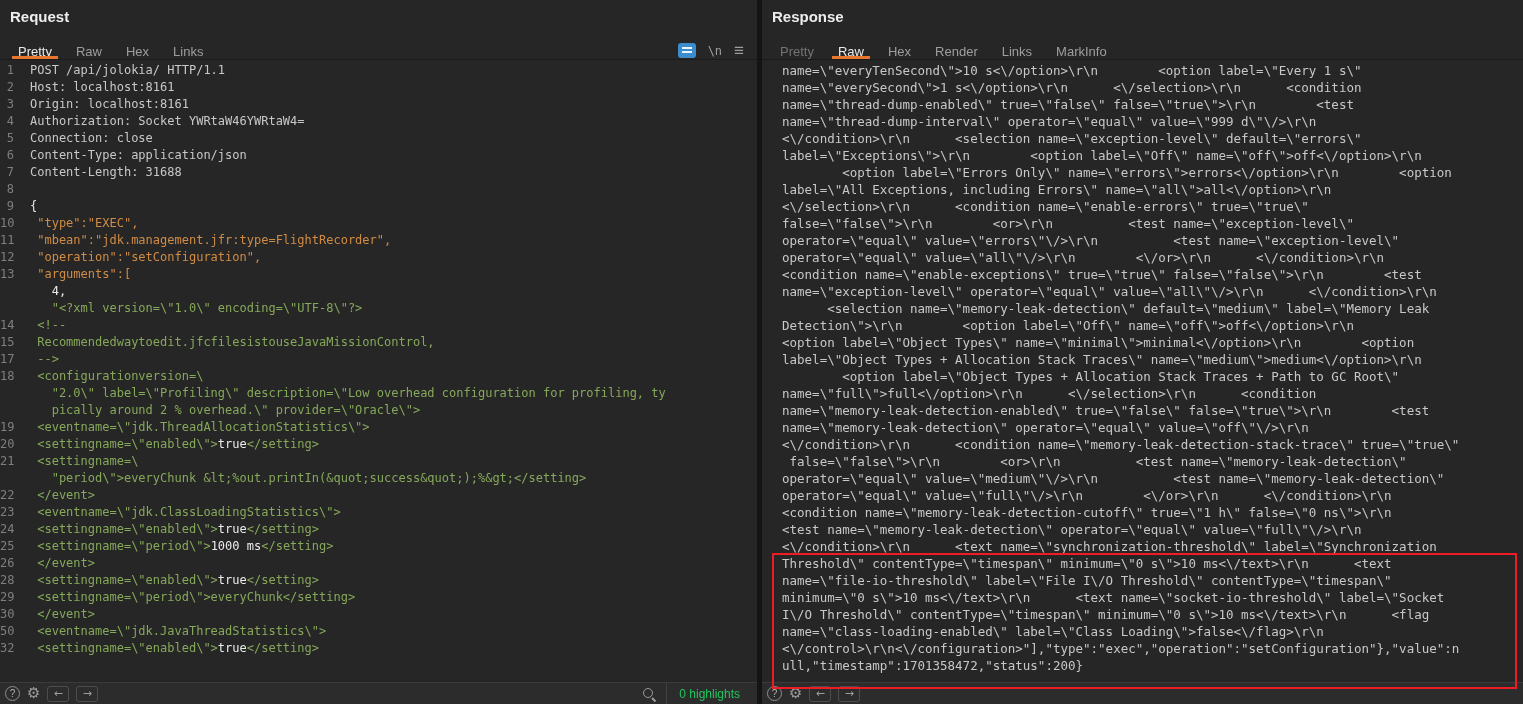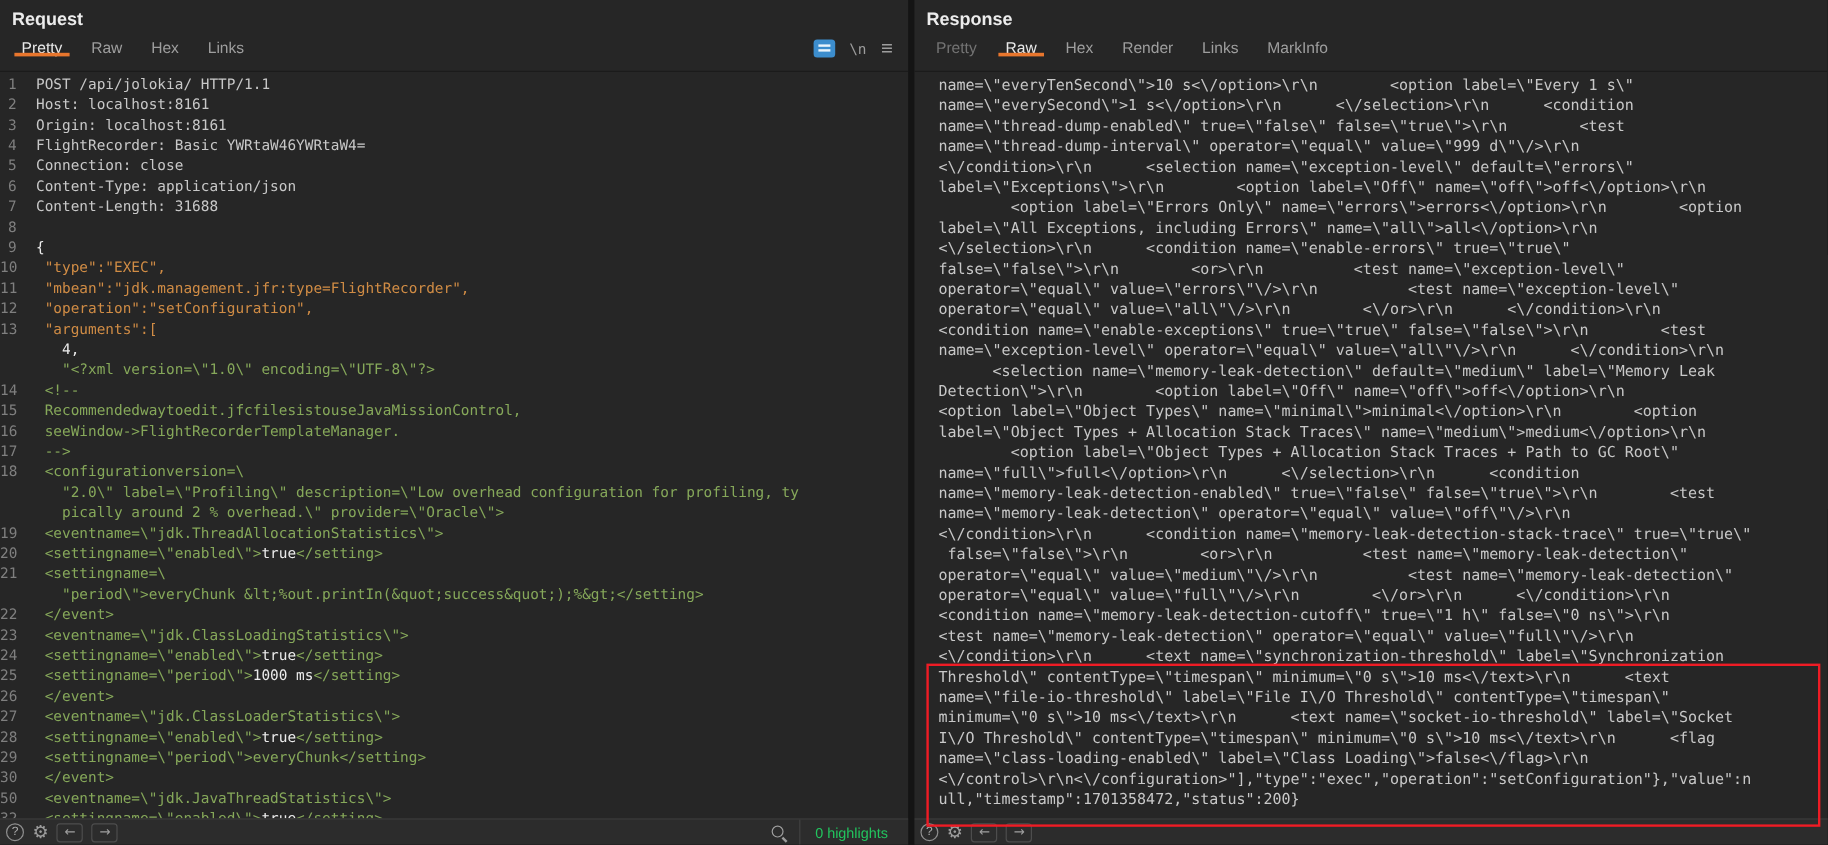--- a/index.html
+++ b/index.html
@@ -16,21 +16,21 @@
 
   .layout-icons { display:flex; gap:15px; align-self:flex-start; margin-top:3px; padding-right:4px; }
   .layout-icon { width:15px; height:15px; border-radius:2px; display:inline-block; position:relative; cursor:pointer; }
   .layout-cols { background:var(--icon-blue,#3c8dcd); }
   .layout-cols::before { content:""; position:absolute; left:4px; top:3px; width:2px; height:9px; background:#dcecf9; box-shadow:5px 0 0 #dcecf9; }
   .layout-rows { background:#6f6f6f; }
   .layout-rows::before { content:""; position:absolute; left:3px; top:4px; width:9px; height:2px; background:#d5d5d5; box-shadow:0 5px 0 #d5d5d5; }
   .layout-tabs { background:#6f6f6f; }
   .layout-tabs::before { content:""; position:absolute; left:4px; top:4px; width:7px; height:7px; background:#d5d5d5; }
 
-  .tabbar { height:28px; display:flex; align-items:flex-start; padding:0 6px; border-bottom:1px solid #1b1b1b; flex:0 0 auto; }
+  .tabbar { height:28px; display:flex; align-items:flex-end; padding:0 6px; border-bottom:1px solid #1b1b1b; flex:0 0 auto; }
   .tab { padding:0 12px; display:flex; align-items:center; color:#9e9e9e; font-size:13px; position:relative; cursor:pointer; white-space:nowrap; }
   .tab.active { color:#e9e9e9; }
   .tab.dim { color:#737373; }
   .tab.active::after { content:""; position:absolute; left:6px; right:6px; bottom:0; height:3px; background:var(--accent-orange,#e8762d); }
   .tabbar-spacer { flex:1; }
   .tabbar-icons { display:flex; align-items:center; gap:12px; padding-right:7px; }
 
   .format-icon { width:18px; height:15px; background:var(--icon-blue,#3c8dcd); border-radius:3px; position:relative; display:inline-block; cursor:pointer; }
   .format-icon::before { content:""; position:absolute; left:4px; right:4px; top:4px; height:2px; background:#eaf4fc; box-shadow:0 4px 0 #eaf4fc; }
   .nl-btn { color:#9d9d9d; font-size:12px; font-family:"DejaVu Sans Mono", monospace; cursor:pointer; }
@@ -85,49 +85,47 @@
     <span class="tabbar-icons">
       <span class="format-icon"></span>
       <span class="nl-btn">\n</span>
       <span class="hamburger">≡</span>
     </span>
   </div>
   <div class="editor" id="req-code">
       <div class="code-line"><span class="gutter">1</span><span class="tok-plain">POST /api/jolokia/ HTTP/1.1</span></div>
       <div class="code-line"><span class="gutter">2</span><span class="tok-plain">Host: localhost:8161</span></div>
       <div class="code-line"><span class="gutter">3</span><span class="tok-plain">Origin: localhost:8161</span></div>
-      <div class="code-line"><span class="gutter">4</span><span class="tok-plain">FlightRecorder: Basic YWRtaW46YWRtaW4=</span></div>
+      <div class="code-line"><span class="gutter">4</span><span class="tok-plain">Authorization: Socket YWRtaW46YWRtaW4=</span></div>
       <div class="code-line"><span class="gutter">5</span><span class="tok-plain">Connection: close</span></div>
       <div class="code-line"><span class="gutter">6</span><span class="tok-plain">Content-Type: application/json</span></div>
       <div class="code-line"><span class="gutter">7</span><span class="tok-plain">Content-Length: 31688</span></div>
       <div class="code-line"><span class="gutter">8</span></div>
       <div class="code-line"><span class="gutter">9</span><span class="tok-white">{</span></div>
       <div class="code-line"><span class="gutter">10</span><span class="tok-orange"> "type":"EXEC",</span></div>
       <div class="code-line"><span class="gutter">11</span><span class="tok-orange"> "mbean":"jdk.management.jfr:type=FlightRecorder",</span></div>
       <div class="code-line"><span class="gutter">12</span><span class="tok-orange"> "operation":"setConfiguration",</span></div>
       <div class="code-line"><span class="gutter">13</span><span class="tok-orange"> "arguments":[</span></div>
       <div class="code-line"><span class="gutter"></span><span class="tok-white">   4,</span></div>
       <div class="code-line"><span class="gutter"></span><span class="tok-green">   "&lt;?xml version=\"1.0\" encoding=\"UTF-8\"?&gt;</span></div>
       <div class="code-line"><span class="gutter">14</span><span class="tok-green"> &lt;!--</span></div>
       <div class="code-line"><span class="gutter">15</span><span class="tok-green"> Recommendedwaytoedit.jfcfilesistouseJavaMissionControl,</span></div>
-      <div class="code-line"><span class="gutter">16</span><span class="tok-green"> seeWindow-&gt;FlightRecorderTemplateManager.</span></div>
       <div class="code-line"><span class="gutter">17</span><span class="tok-green"> --&gt;</span></div>
       <div class="code-line"><span class="gutter">18</span><span class="tok-green"> &lt;configurationversion=\</span></div>
       <div class="code-line"><span class="gutter"></span><span class="tok-green">   "2.0\" label=\"Profiling\" description=\"Low overhead configuration for profiling, ty</span></div>
       <div class="code-line"><span class="gutter"></span><span class="tok-green">   pically around 2 % overhead.\" provider=\"Oracle\"&gt;</span></div>
       <div class="code-line"><span class="gutter">19</span><span class="tok-green"> &lt;eventname=\"jdk.ThreadAllocationStatistics\"&gt;</span></div>
       <div class="code-line"><span class="gutter">20</span><span class="tok-green"> &lt;settingname=\"enabled\"&gt;</span><span class="tok-white">true</span><span class="tok-green">&lt;/setting&gt;</span></div>
       <div class="code-line"><span class="gutter">21</span><span class="tok-green"> &lt;settingname=\</span></div>
       <div class="code-line"><span class="gutter"></span><span class="tok-green">   "period\"&gt;everyChunk &amp;lt;%out.printIn(&amp;quot;success&amp;quot;);%&amp;gt;&lt;/setting&gt;</span></div>
       <div class="code-line"><span class="gutter">22</span><span class="tok-green"> &lt;/event&gt;</span></div>
       <div class="code-line"><span class="gutter">23</span><span class="tok-green"> &lt;eventname=\"jdk.ClassLoadingStatistics\"&gt;</span></div>
       <div class="code-line"><span class="gutter">24</span><span class="tok-green"> &lt;settingname=\"enabled\"&gt;</span><span class="tok-white">true</span><span class="tok-green">&lt;/setting&gt;</span></div>
       <div class="code-line"><span class="gutter">25</span><span class="tok-green"> &lt;settingname=\"period\"&gt;</span><span class="tok-white">1000 ms</span><span class="tok-green">&lt;/setting&gt;</span></div>
       <div class="code-line"><span class="gutter">26</span><span class="tok-green"> &lt;/event&gt;</span></div>
-      <div class="code-line"><span class="gutter">27</span><span class="tok-green"> &lt;eventname=\"jdk.ClassLoaderStatistics\"&gt;</span></div>
       <div class="code-line"><span class="gutter">28</span><span class="tok-green"> &lt;settingname=\"enabled\"&gt;</span><span class="tok-white">true</span><span class="tok-green">&lt;/setting&gt;</span></div>
       <div class="code-line"><span class="gutter">29</span><span class="tok-green"> &lt;settingname=\"period\"&gt;everyChunk&lt;/setting&gt;</span></div>
       <div class="code-line"><span class="gutter">30</span><span class="tok-green"> &lt;/event&gt;</span></div>
       <div class="code-line"><span class="gutter">50</span><span class="tok-green"> &lt;eventname=\"jdk.JavaThreadStatistics\"&gt;</span></div>
       <div class="code-line"><span class="gutter">32</span><span class="tok-green"> &lt;settingname=\"enabled\"&gt;</span><span class="tok-white">true</span><span class="tok-green">&lt;/setting&gt;</span></div>
     </div>
   <div class="footer">
     <span class="help-icon">?</span>
     <span class="gear-icon">⚙</span>
     <span class="nav-btn">←</span>

